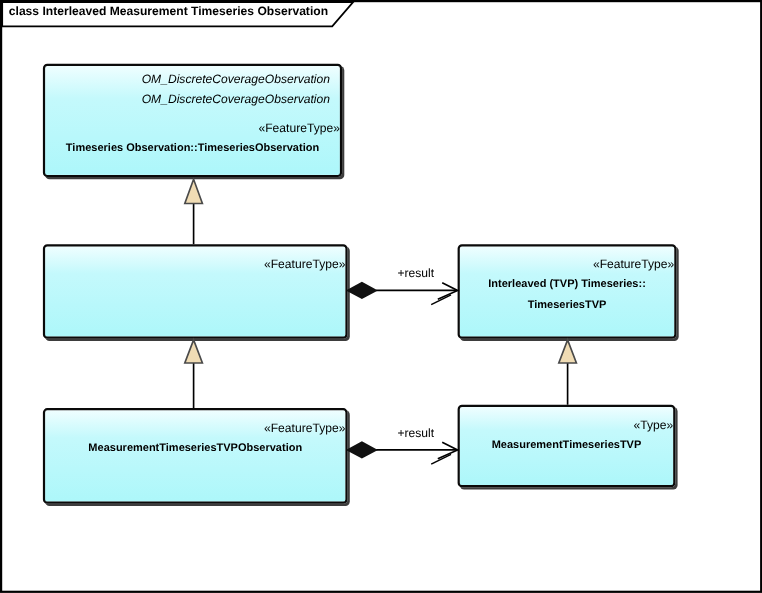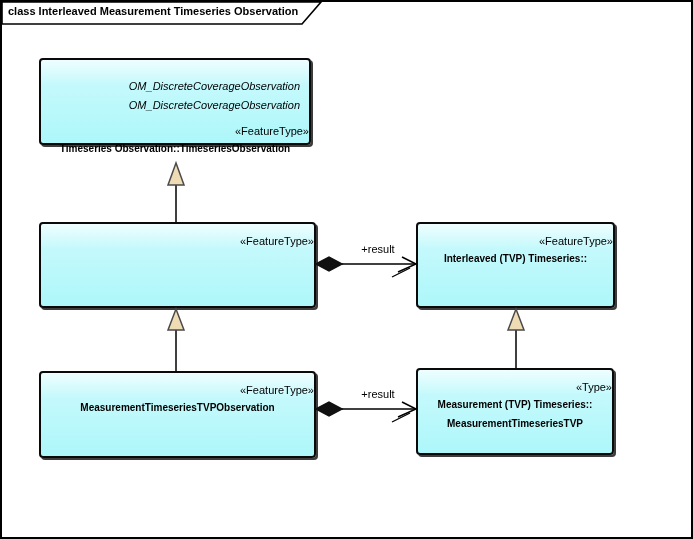--- a/index.html
+++ b/index.html
@@ -48,45 +48,45 @@
   .conn-label {
     position:absolute; font-size:11px; white-space:nowrap;
     text-align:center; width:68px;
   }
 </style>
 </head>
 <body>
 
 <div class="frame"></div>
 
-<div class="uml-box" style="left:39px; top:58px; width:272px; height:87px; padding-top:17px;">
+<div class="uml-box" style="left:39px; top:58px; width:272px; height:103px; padding-top:3px;">
   <div class="notes-line">OM_DiscreteCoverageObservation</div>
   <div class="notes-line">OM_DiscreteCoverageObservation</div>
   <div class="gap-sm"></div>
   <div class="stereo">«FeatureType»</div>
   <div class="cname">Timeseries Observation::TimeseriesObservation</div>
 </div>
 
 <div class="uml-box pad-top-sm" style="left:39px; top:222px; width:277px; height:86px;">
   <div class="stereo">«FeatureType»</div>
 </div>
 
 <div class="uml-box pad-top-sm" style="left:416px; top:222px; width:199px; height:86px;">
   <div class="stereo">«FeatureType»</div>
   <div class="cname">Interleaved (TVP) Timeseries::</div>
+  <div class="cname">TimeseriesTVP</div>
 </div>
 
 <div class="uml-box pad-top-sm" style="left:39px; top:371px; width:277px; height:87px;">
   <div class="stereo">«FeatureType»</div>
   <div class="cname">MeasurementTimeseriesTVPObservation</div>
 </div>
 
-<div class="uml-box pad-top-sm" style="left:416px; top:368px; width:198px; height:87px;">
+<div class="uml-box pad-top-sm" style="left:416px; top:368px; width:198px; height:75px;">
   <div class="stereo">«Type»</div>
-  <div class="cname">Measurement (TVP) Timeseries::</div>
   <div class="cname">MeasurementTimeseriesTVP</div>
 </div>
 
 <svg class="overlay" viewBox="0 0 693 539" xmlns="http://www.w3.org/2000/svg">
 
   <g>
     <polygon points="2,2 321,2 302,24 2,24" fill="#ffffff" stroke="#000000" stroke-width="1.6"></polygon>
   </g>
 
   <g stroke="#000000" stroke-width="1.5">

